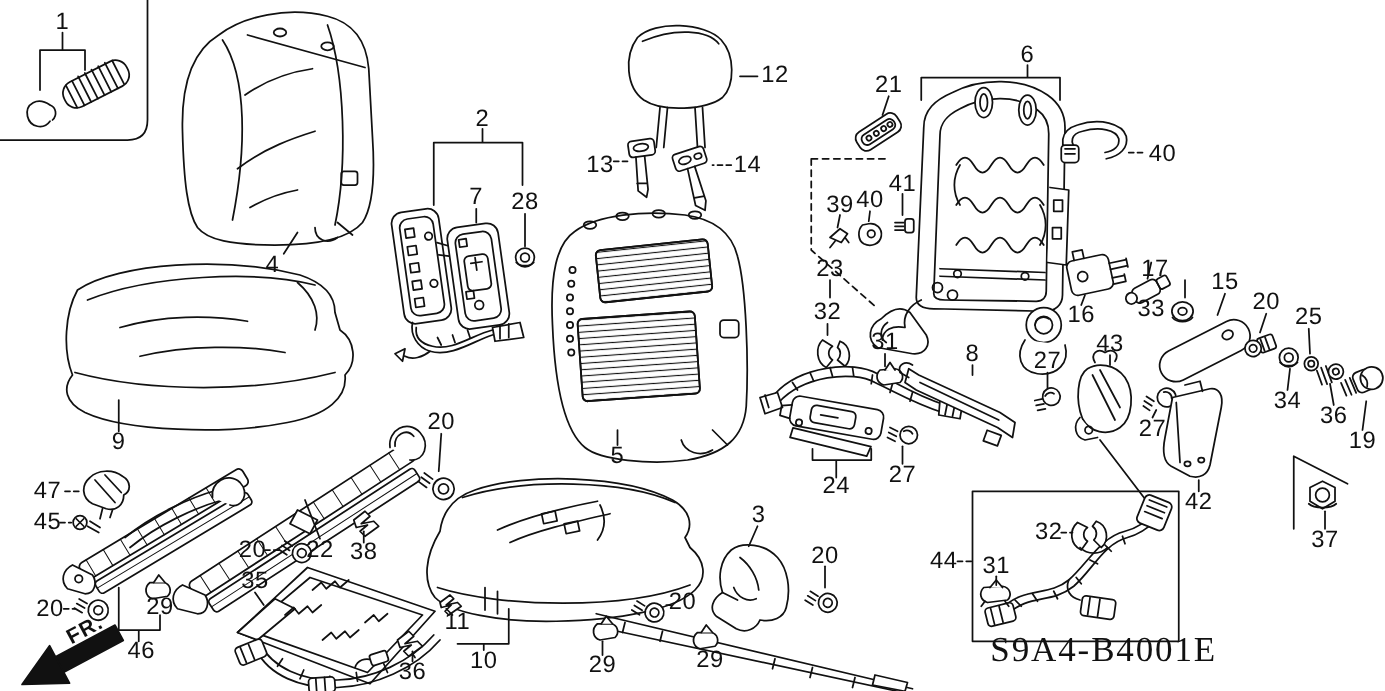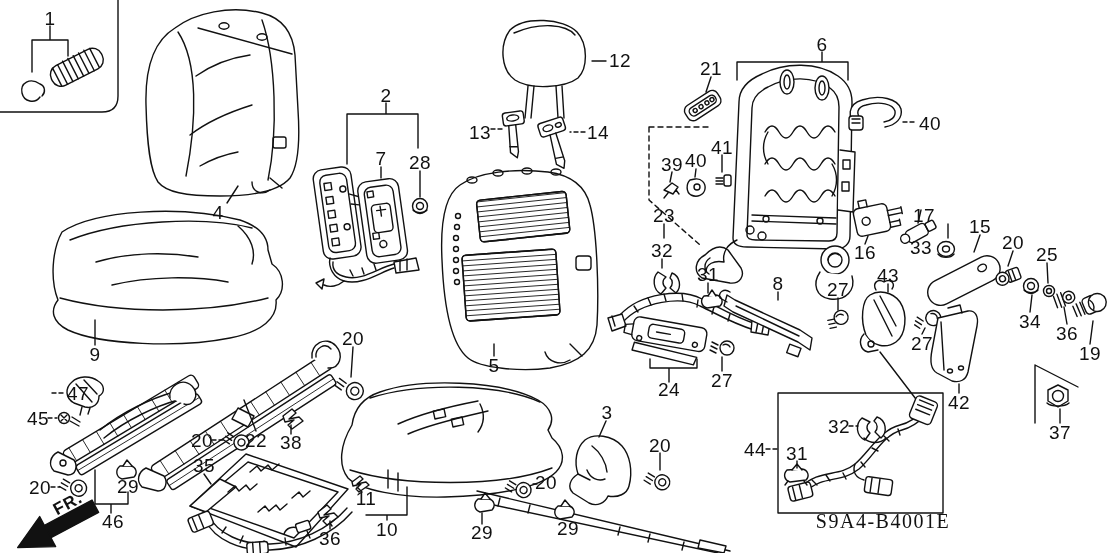--- a/index.html
+++ b/index.html
@@ -2,21 +2,21 @@
 <html><head>
 <meta charset="utf-8">
 <style>
   html,body{margin:0;padding:0;background:#9a9a9a;}
   .stage{position:relative;width:1108px;height:553px;background:#ffffff;overflow:hidden;
          font-family:"Liberation Sans",sans-serif;}
   svg{position:absolute;left:0;top:0;}
   .part-label{position:absolute;transform:translate(-50%,-50%);font-size:19px;line-height:1;
               color:#111;letter-spacing:.5px;white-space:nowrap;}
   .diagram-code{position:absolute;transform:translate(-50%,-50%);left:883px;top:521px;
-                font-family:"Liberation Serif",serif;font-size:20px;letter-spacing:1.5px;color:#111;}
+                font-family:"Liberation Serif",serif;font-size:28px;letter-spacing:1.5px;color:#111;}
   .fr-label{position:absolute;left:68px;top:504px;transform:translate(-50%,-50%) rotate(-28deg);
             font-size:17px;font-weight:bold;color:#111;letter-spacing:1px;}
 </style>
 </head>
 <body>
 
 <div class="stage">
 
 <svg width="1108" height="553" viewBox="0 0 1108 553">
   <defs>
@@ -561,21 +561,21 @@
       <div class="part-label" style="left: 778px; top: 283px;">8</div>
       <div class="part-label" style="left: 838px; top: 289px;">27</div>
       <div class="part-label" style="left: 669px; top: 389px;">24</div>
       <div class="part-label" style="left: 722px; top: 380px;">27</div>
       <div class="part-label" style="left: 888px; top: 275px;">43</div>
       <div class="part-label" style="left: 922px; top: 343px;">27</div>
       <div class="part-label" style="left: 959px; top: 402px;">42</div>
       <div class="part-label" style="left: 1060px; top: 432px;">37</div>
       <div class="part-label" style="left: 494px; top: 365px;">5</div>
       <div class="part-label" style="left: 95px; top: 354px;">9</div>
-      <div class="part-label" style="left: 38px; top: 393px; margin-left: 40px;">47</div>
+      <div class="part-label" style="left: 38px; top: 393px;">47</div>
       <div class="part-label" style="left: 38px; top: 418px;">45</div>
       <div class="part-label" style="left: 40px; top: 487px;">20</div>
       <div class="part-label" style="left: 128px; top: 486px;">29</div>
       <div class="part-label" style="left: 113px; top: 521px;">46</div>
       <div class="part-label" style="left: 202px; top: 440px;">20</div>
       <div class="part-label" style="left: 256px; top: 440px;">22</div>
       <div class="part-label" style="left: 291px; top: 442px;">38</div>
       <div class="part-label" style="left: 204px; top: 465px;">35</div>
       <div class="part-label" style="left: 330px; top: 538px;">36</div>
       <div class="part-label" style="left: 353px; top: 338px;">20</div>

